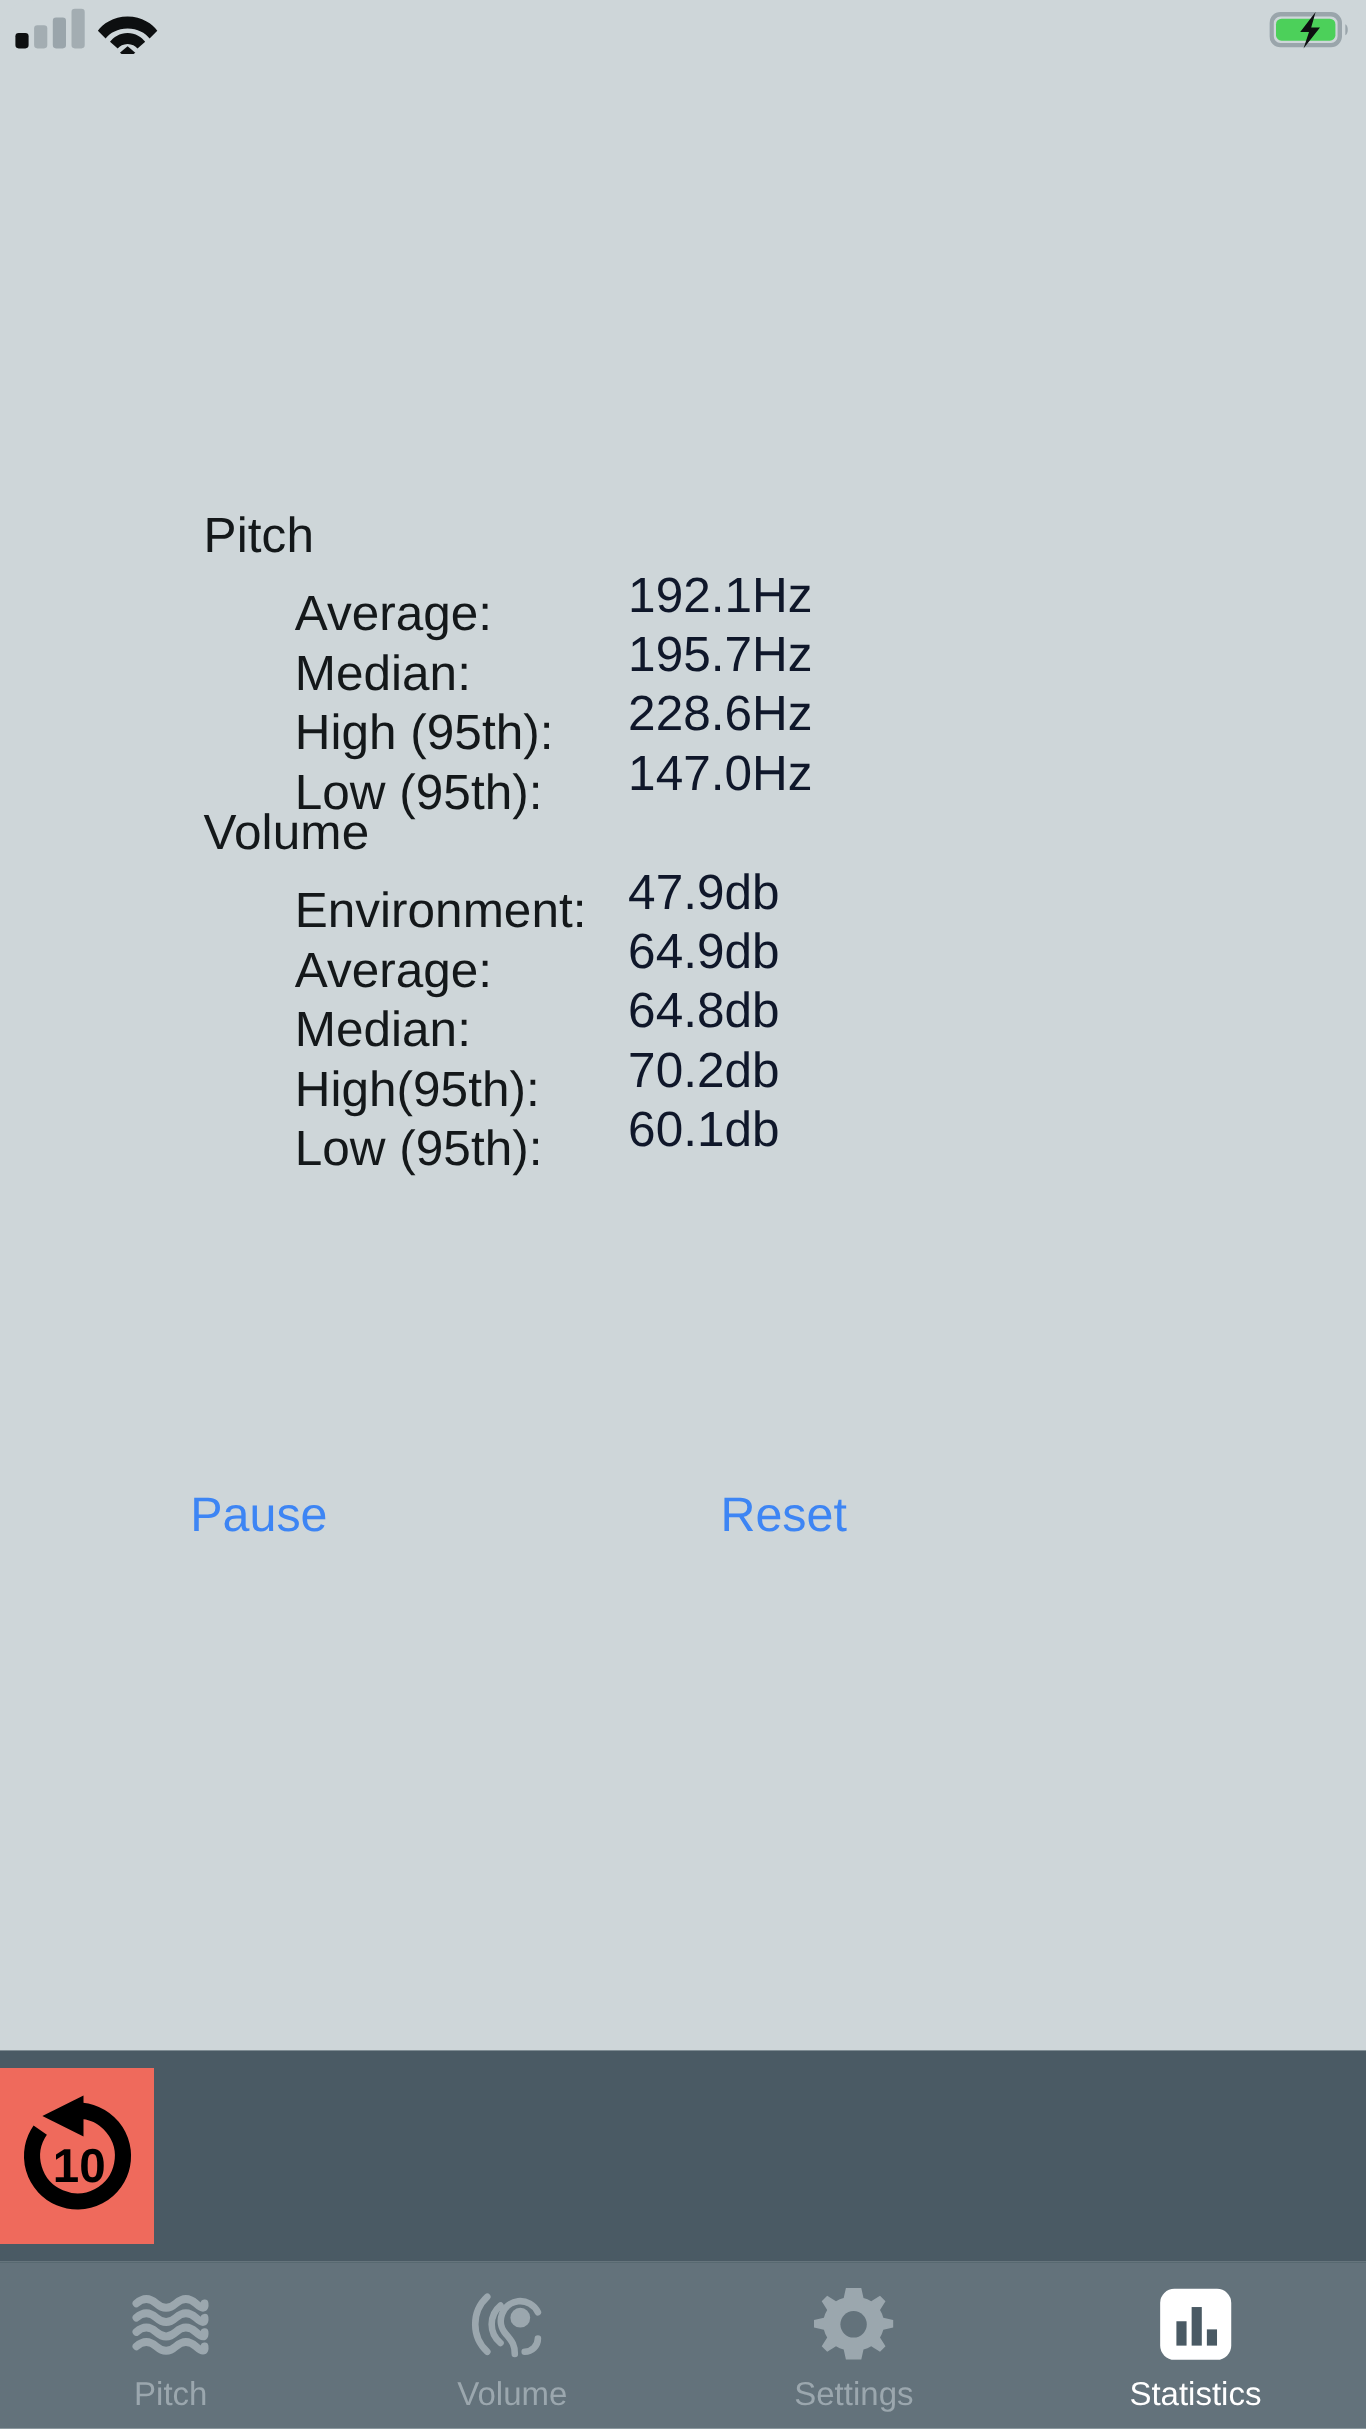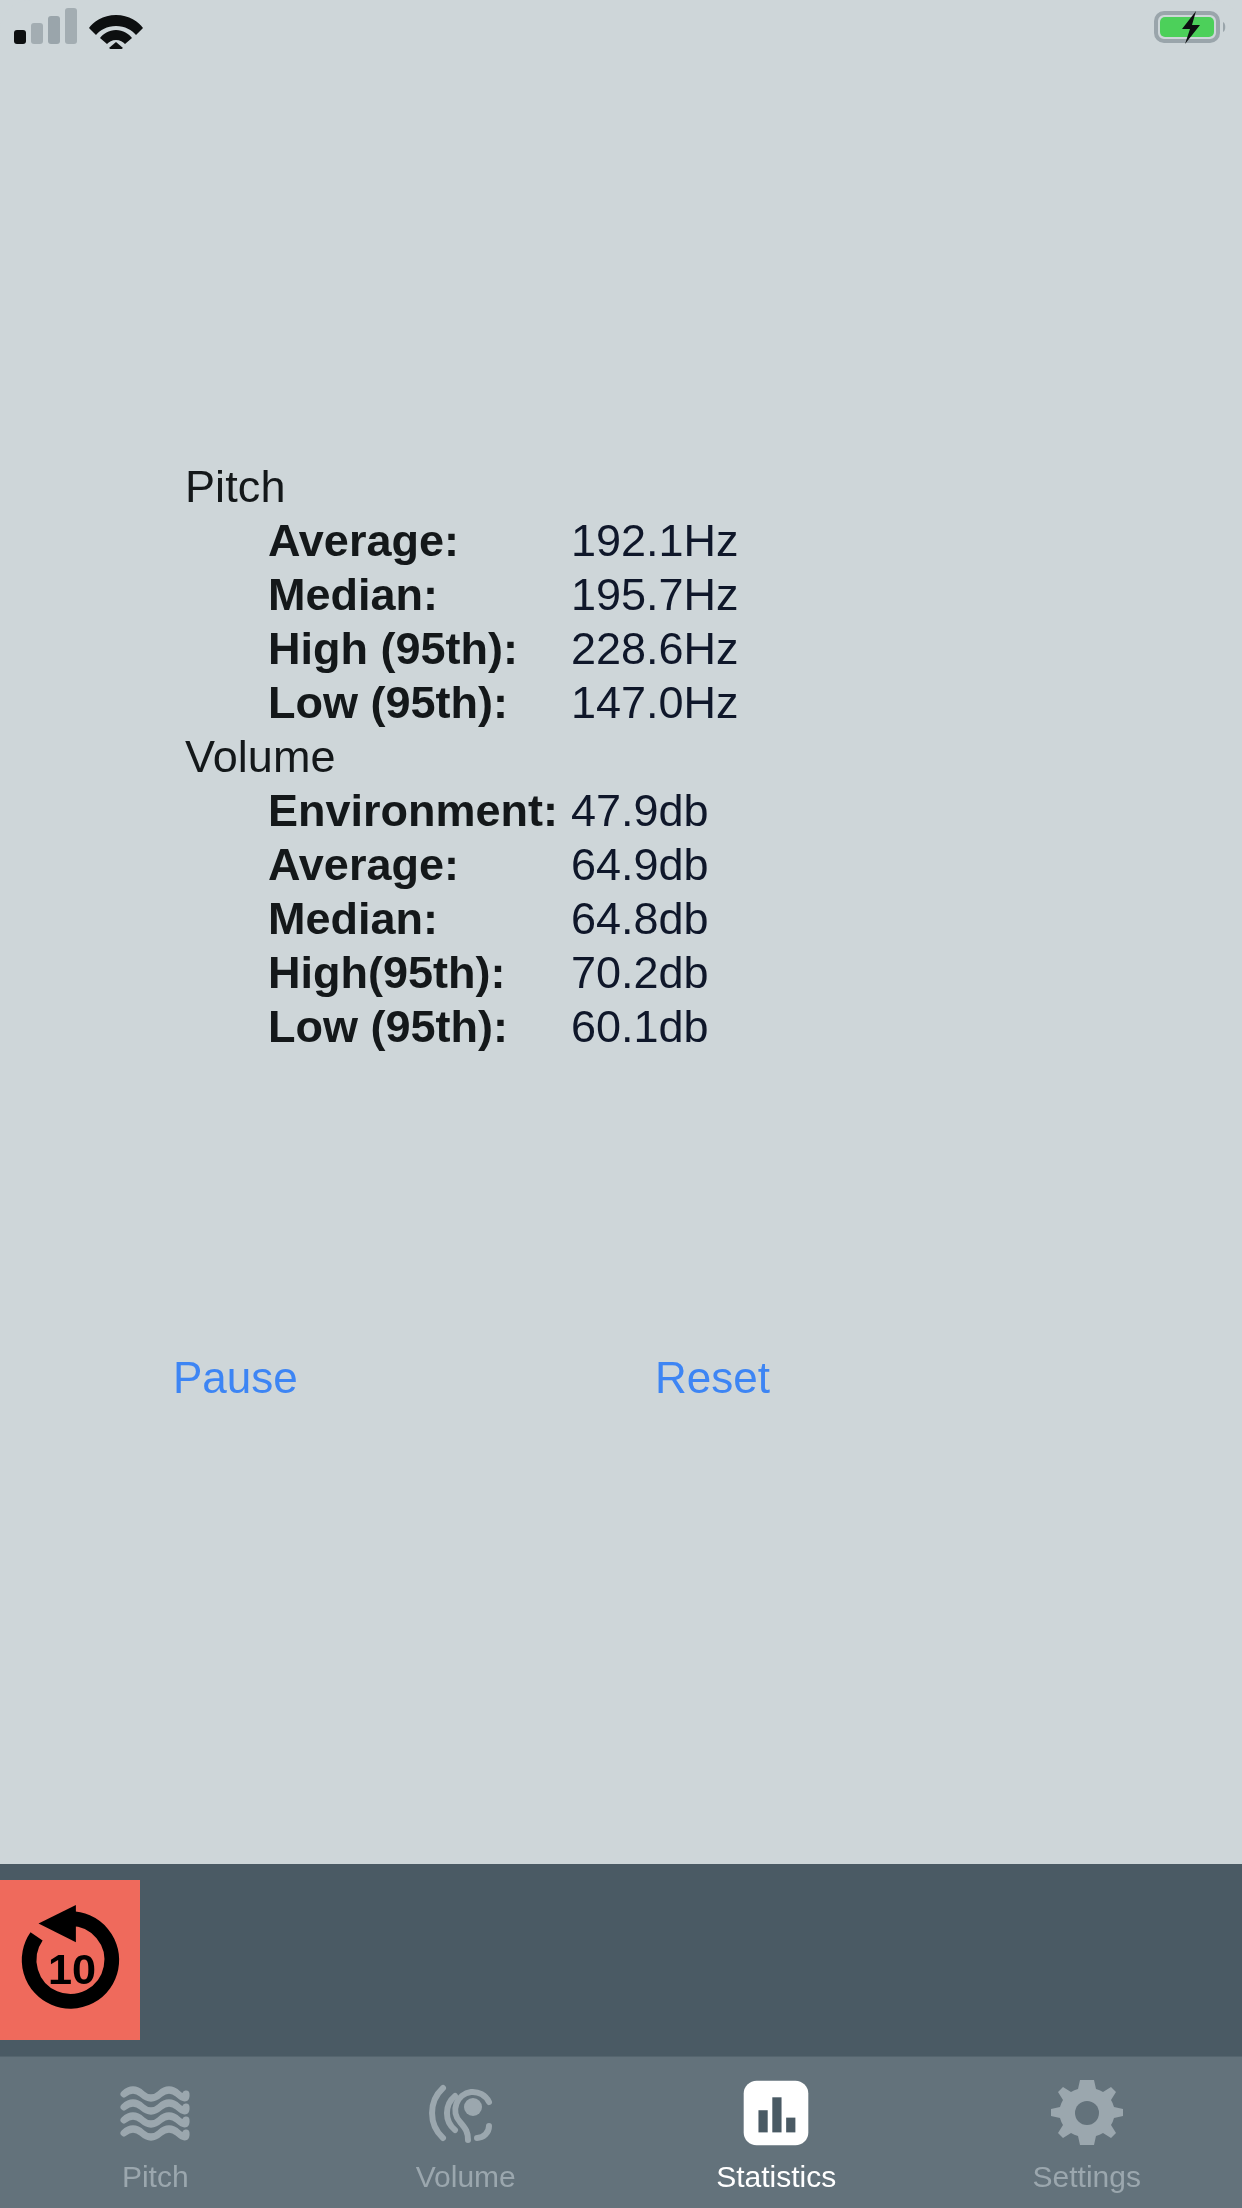--- a/index.html
+++ b/index.html
@@ -23,22 +23,22 @@
   #battery-wrap { position:absolute; right:14px; top:9px; width:74px; height:36px; }
 
   
   #stats { position:absolute; left:0; top:0; width:1242px; }
   .group-title {
     position:absolute; font-size:45px; color:#14181a; letter-spacing:.1px;
     line-height:1; white-space:nowrap;
   }
   .stat-row { position:absolute; height:52px; white-space:nowrap; }
   .stat-label {
-    position:absolute; left:0; top:0;
-    font-size:45px; color:#14181a; line-height:1; white-space:nowrap;font-weight:bold;
+    position:absolute; left:0; top:17px;
+    font-size:45px; color:#14181a; line-height:1; white-space:nowrap;
   }
   .stat-value {
     position:absolute; left:303px; top:0;
     font-size:45px; color:#0f172a; line-height:1; white-space:nowrap;
   }
 
   
   .action-btn {
     position:absolute; font-size:44px; color:#3d85f4;
     line-height:1; background:none; border:none; padding:0;
@@ -192,38 +192,38 @@
             <path d="M28 22 A22 22 0 0 0 28 56"></path>
             <path d="M62 28 A18 18 0 0 0 44 18 A18 18 0 0 0 33 48 C39 55 41 58 41 66"></path>
             <path d="M62 52 A12 12 0 0 1 50 64"></path>
           </g>
           <circle cx="46" cy="33" r="9" fill="#9ba7ae"></circle>
         </svg>
       </span>
       <span class="tab-label">Volume</span>
     </button>
 
+    <button class="tab">
+      <span class="tab-icon">
+        <svg viewBox="0 0 78 78" width="78" height="78">
+          <path fill="#9ba7ae" d="M39 6 l7 0 2 9 a25 25 0 0 1 7 3 l8 -5 5 5 -5 8 a25 25 0 0 1 3 7 l9 2 0 7 -9 2 a25 25 0 0 1 -3 7 l5 8 -5 5 -8 -5 a25 25 0 0 1 -7 3 l-2 9 -7 0 -7 0 -2 -9 a25 25 0 0 1 -7 -3 l-8 5 -5 -5 5 -8 a25 25 0 0 1 -3 -7 l-9 -2 0 -7 9 -2 a25 25 0 0 1 3 -7 l-5 -8 5 -5 8 5 a25 25 0 0 1 7 -3 l2 -9 z"></path>
+          <circle cx="39" cy="39" r="12" fill="#63727b"></circle>
+        </svg>
+      </span>
+      <span class="tab-label">Settings</span>
+    </button>
+
     <button class="tab active">
       <span class="tab-icon">
         <svg viewBox="0 0 78 78" width="72" height="72">
           <rect x="4" y="4" width="70" height="70" rx="14" ry="14" fill="#ffffff"></rect>
           <g fill="#4a5a64">
             <rect x="20" y="36" width="10" height="24"></rect>
             <rect x="35" y="22" width="10" height="38"></rect>
             <rect x="50" y="44" width="10" height="16"></rect>
           </g>
         </svg>
       </span>
       <span class="tab-label">Statistics</span>
     </button>
-
-    <button class="tab">
-      <span class="tab-icon">
-        <svg viewBox="0 0 78 78" width="78" height="78">
-          <path fill="#9ba7ae" d="M39 6 l7 0 2 9 a25 25 0 0 1 7 3 l8 -5 5 5 -5 8 a25 25 0 0 1 3 7 l9 2 0 7 -9 2 a25 25 0 0 1 -3 7 l5 8 -5 5 -8 -5 a25 25 0 0 1 -7 3 l-2 9 -7 0 -7 0 -2 -9 a25 25 0 0 1 -7 -3 l-8 5 -5 -5 5 -8 a25 25 0 0 1 -3 -7 l-9 -2 0 -7 9 -2 a25 25 0 0 1 3 -7 l-5 -8 5 -5 8 5 a25 25 0 0 1 7 -3 l2 -9 z"></path>
-          <circle cx="39" cy="39" r="12" fill="#63727b"></circle>
-        </svg>
-      </span>
-      <span class="tab-label">Settings</span>
-    </button>
   </div>
 
 </div>
 
 </body></html>

